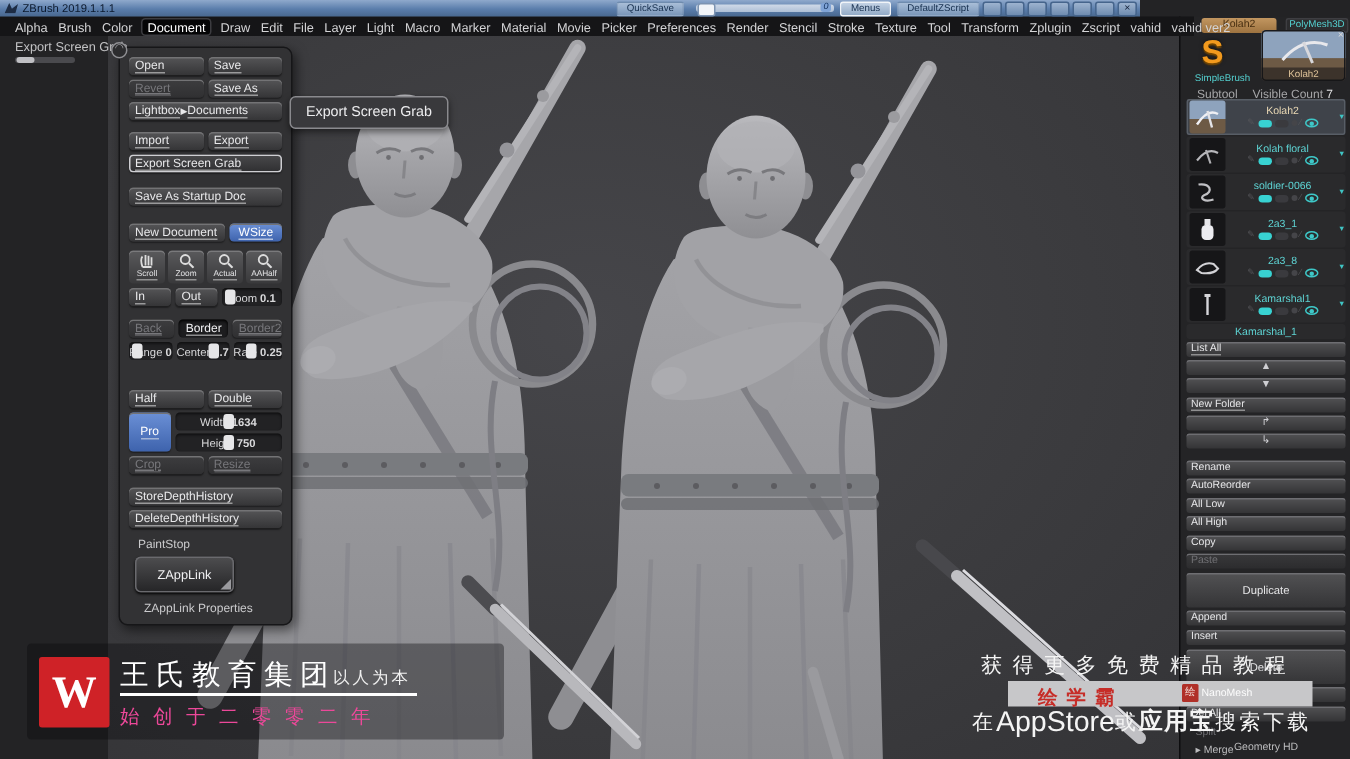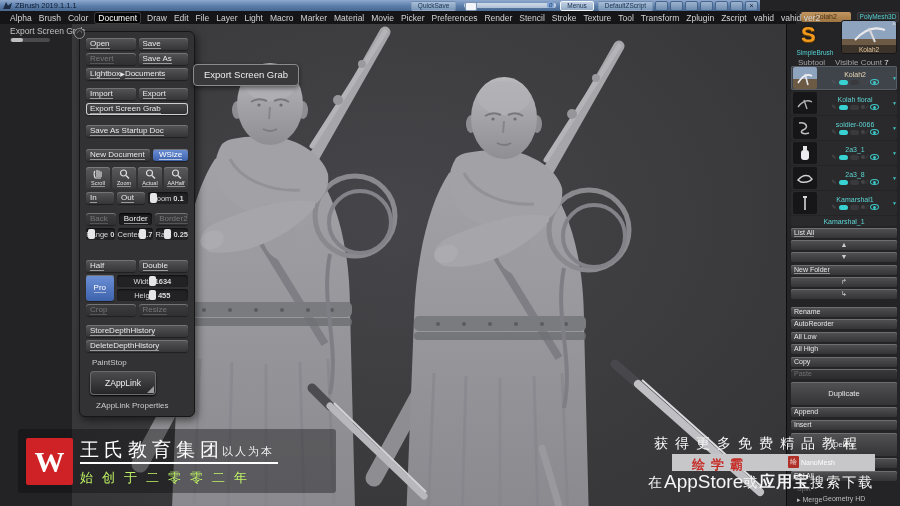--- a/index.html
+++ b/index.html
@@ -33,21 +33,21 @@
   #tooltip{left:193px;top:64px;height:20px;line-height:20px;padding:0 10px;background:#39393c;border:1px solid #8a8a8e;
     border-radius:4px;box-shadow:0 2px 5px rgba(0,0,0,.5);font-size:9.5px;color:#ececee;z-index:15;}
   
   #docpanel{left:79px;top:31px;width:116px;background:#323234;border:1px solid #161618;border-radius:6px;
     box-shadow:2px 3px 8px rgba(0,0,0,.55);padding:6px;z-index:10;box-sizing:border-box;}
   .row{display:flex;gap:3px;margin-top:3px;}
   .btn{flex:1;height:12px;line-height:11px;padding:0 4px;font-size:8px;color:#e8e8ea;text-align:left;
     background:linear-gradient(#555557,#353537);border-radius:3px;box-shadow:inset 0 1px 0 #737375,0 1px 1px rgba(0,0,0,.4);
     white-space:nowrap;overflow:hidden;}
   .btn u{text-decoration:none;border-bottom:1px solid rgba(235,235,235,.55);}
-  .btn.dim{color:#77777b;background:linear-gradient(#3d3d3f,#303032);}
+  .btn.dim{color:#77777b;background:linear-gradient(#3d3d3f,#303032);text-decoration:underline;}
   .btn.dim u{border-bottom-color:rgba(140,140,145,.4);}
   .btn.hi{box-shadow:inset 0 0 0 1px #cfcfd3,0 1px 1px rgba(0,0,0,.4);background:linear-gradient(#4a4a4c,#2e2e30);}
   .btn.blue{background:linear-gradient(#6b90d6,#3e63ad);text-align:center;color:#fff;}
   .btn.pressed{background:#1d1d1f;box-shadow:inset 0 1px 2px #000;color:#f2f2f4;text-align:center;}
   .slider{flex:1;height:12px;background:#222224;border-radius:3px;position:relative;display:flex;align-items:center;
     justify-content:center;font-size:7.5px;color:#d8d8da;gap:2px;box-shadow:inset 0 1px 2px rgba(0,0,0,.6);}
   .slider .th{position:absolute;top:1px;width:7px;height:10px;background:#e6e6e8;border-radius:2px;}
   .iconbtn{width:25px;height:22px;background:linear-gradient(#5a5a5c,#39393b);border-radius:3px;box-shadow:inset 0 1px 0 #7a7a7c;
     display:flex;flex-direction:column;align-items:center;justify-content:center;gap:1px;}
   .iconbtn .lab{font-size:5.5px;color:#e4e4e6;border-bottom:1px solid rgba(230,230,230,.5);}
@@ -100,21 +100,21 @@
   .rlabel.merge{color:#bcbcbe;}
   #geomhd{position:absolute;left:0;width:114px;bottom:4px;text-align:center;font-size:7px;color:#bcbcbe;}
   
   #wmleft{left:18px;top:429px;width:318px;height:64px;background:rgba(10,10,12,.38);border-radius:3px;z-index:20;}
   #wmlogo{position:absolute;left:8px;top:9px;width:47px;height:47px;background:#cf2227;border-radius:2px;
     display:flex;align-items:center;justify-content:center;font-size:30px;font-weight:bold;color:#fff;
     font-family:"Liberation Serif",serif;}
   #wmco{position:absolute;left:62px;top:8px;font-size:19px;color:#fff;letter-spacing:5px;white-space:nowrap;}
   #wmslogan{position:absolute;left:204px;top:15px;font-size:11px;color:#f0f0f0;letter-spacing:2px;white-space:nowrap;}
   #wmline{position:absolute;left:62px;top:33px;width:198px;height:2px;background:#fff;}
-  #wmfound{position:absolute;left:62px;top:40px;font-size:13px;color:#bef264;letter-spacing:9px;white-space:nowrap;}
+  #wmfound{position:absolute;left:62px;top:40px;font-size:13px;color:#ec4899;letter-spacing:9px;white-space:nowrap;}
   #wmright{left:640px;top:432px;width:260px;height:64px;z-index:20;}
   #wmr1{position:absolute;left:14px;top:3px;font-size:14px;color:#f4f4f4;letter-spacing:7px;white-space:nowrap;}
   #wmbar{position:absolute;left:32px;top:22px;width:203px;height:17px;background:#c7c7c9;}
   #wmbrand{position:absolute;left:52px;top:24px;font-size:13px;font-weight:bold;color:#c62d28;letter-spacing:6px;}
   #wmnanoicon{position:absolute;left:148px;top:24px;width:11px;height:12px;background:#b03028;border-radius:1px;
     color:#f4e2dc;font-size:7px;text-align:center;line-height:12px;}
   #wmnano{position:absolute;left:161px;top:27px;font-size:7px;color:#fdfdfd;}
   #wmr2{position:absolute;left:8px;top:39px;white-space:nowrap;color:#f4f4f4;}
   #wmr2 .s{font-size:14px;letter-spacing:2px;vertical-align:1px;}
   #wmr2 .big{font-size:19px;font-weight:normal;letter-spacing:0;vertical-align:0;}
@@ -340,21 +340,21 @@
     <div class="btn blue" style="flex:.55;height:26px;line-height:26px;"><u>Pro</u></div>
     <div style="flex:2;display:flex;flex-direction:column;gap:2px;">
       <div class="slider">
           <i class="th" style="left:45%;"></i>
           <span>Width</span>
           <b>1634</b>
         </div>
       <div class="slider">
           <i class="th" style="left:45%;"></i>
           <span>Height</span>
-          <b>455</b>
+          <b>750</b>
         </div>
     </div>
   </div>
   <div class="row">
     <div class="btn dim"><u>Crop</u></div>
     <div class="btn dim"><u>Resize</u></div>
   </div>
   <div class="row" style="margin-top:9px;">
     <div class="btn"><u>StoreDepthHistory</u></div>
   </div>

